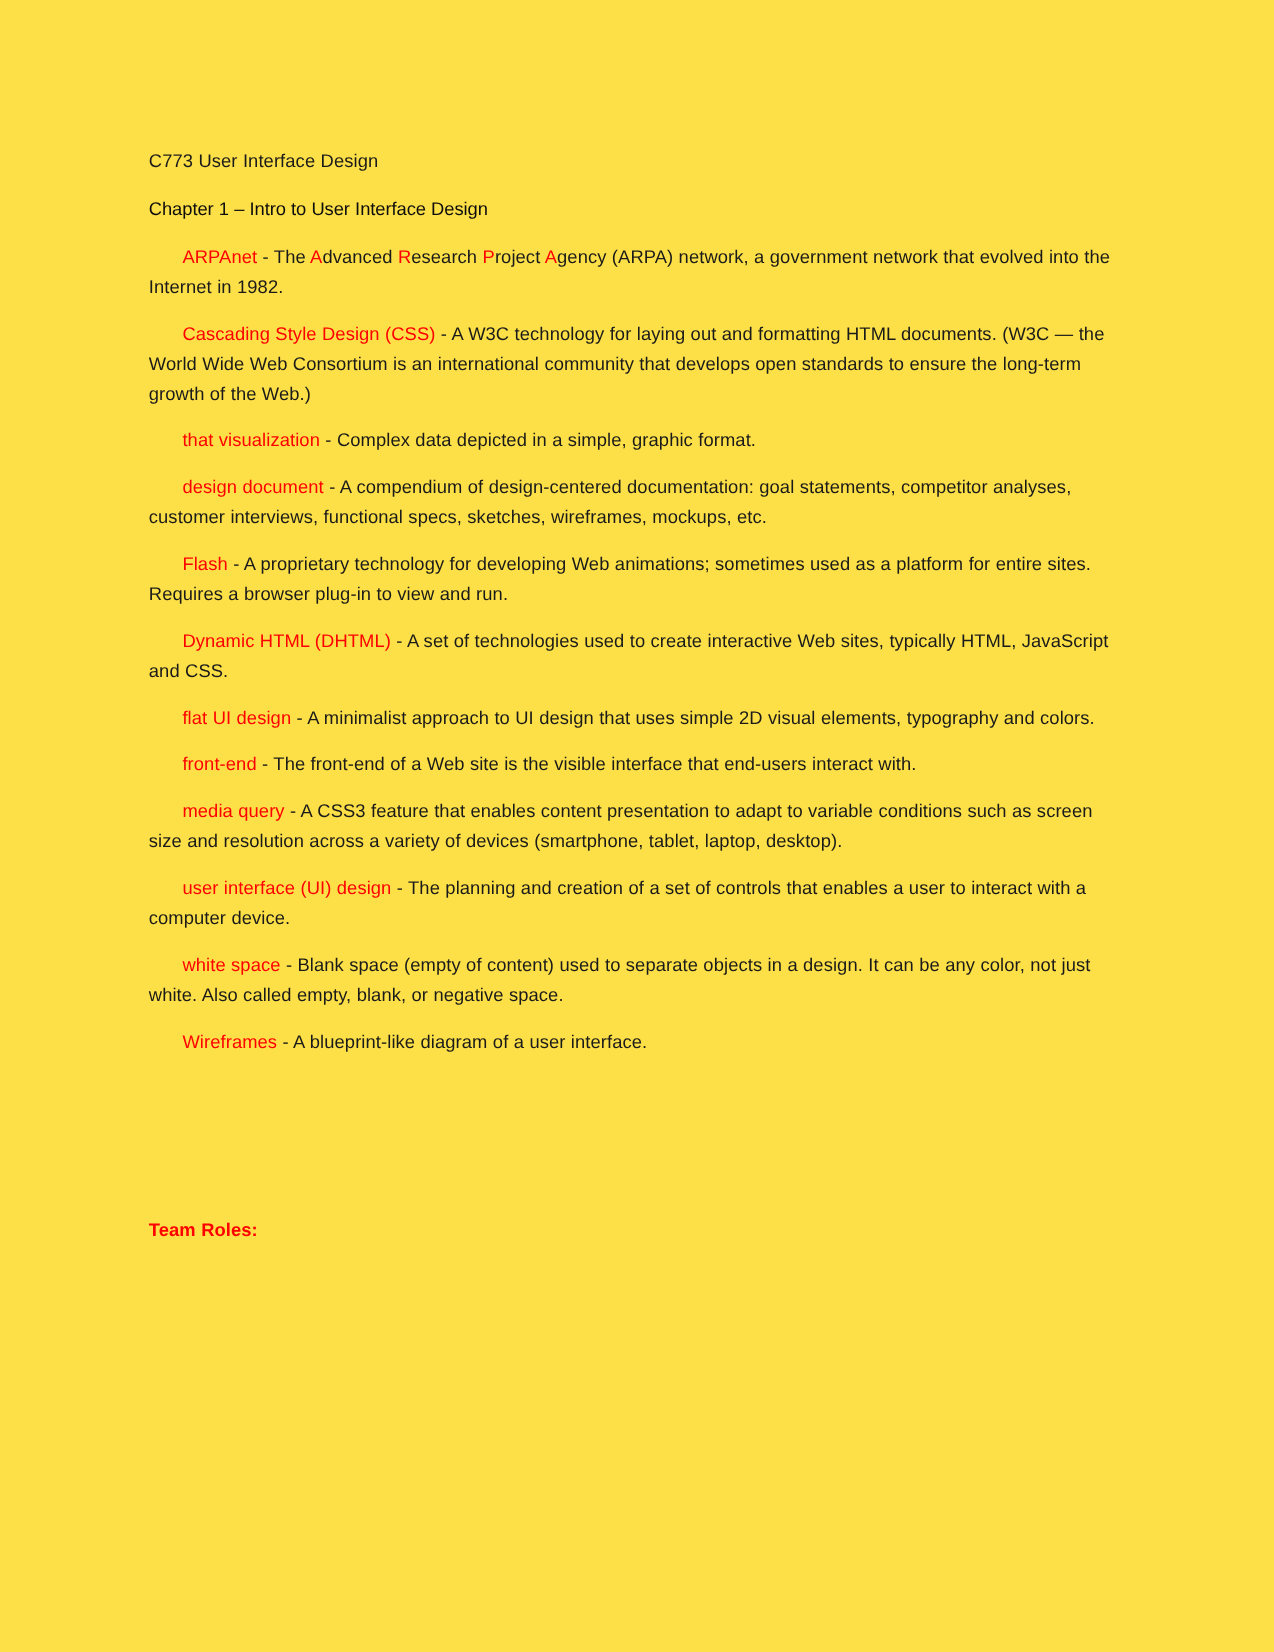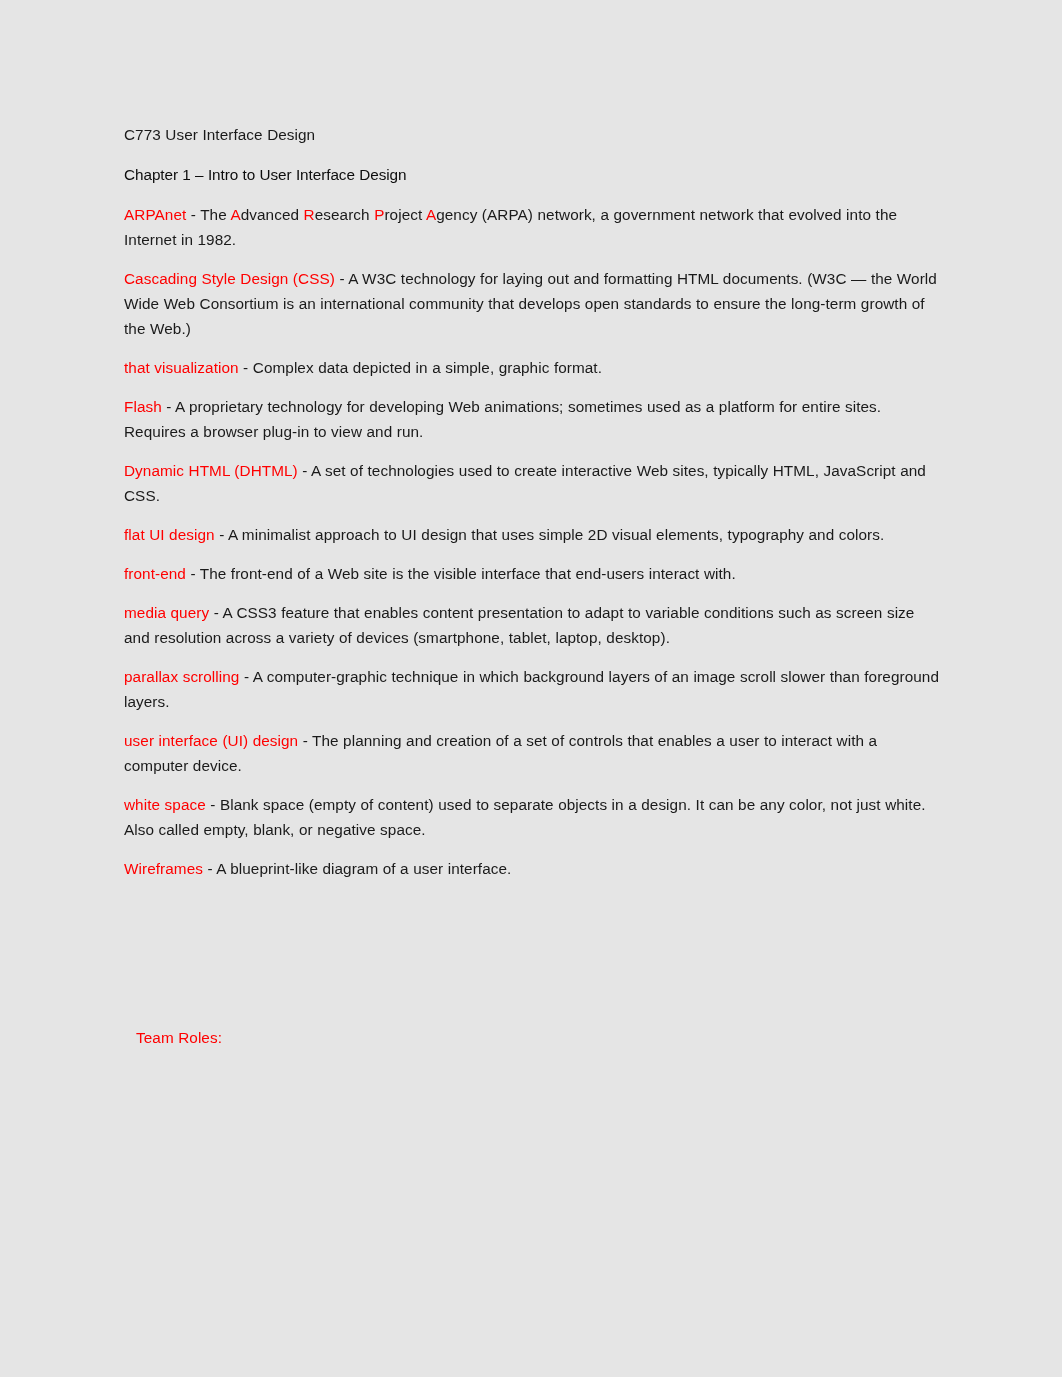--- a/index.html
+++ b/index.html
@@ -11,21 +11,21 @@
     font-family: "Liberation Sans", sans-serif;
     width: 1062px;
     height: 1377px;
     overflow: hidden;
     -webkit-font-smoothing: antialiased;
   }
   .page {
     position: relative;
     width: 1062px;
     height: 1377px;
-    background: #e5e5e5;
+    background: #fde047;
     box-sizing: border-box;
     padding: 122px 122px 0 124px;
   }
   .doc-body {
     width: 818px;
   }
   p {
     margin: 0 0 14px 0;
     font-size: 15.3px;
     line-height: 25px;
@@ -40,32 +40,34 @@
   .chapter-heading {
     font-weight: normal;
     font-size: 15.3px;
     line-height: 25px;
     margin: 0 0 15px 0;
     color: #0d0d0d;
     letter-spacing: -0.004em;
   }
   .term {
     color: #FF0000;
+    margin-left: 28px;
   }
   .red {
     color: #FF0000;
   }
   .spacer-block {
     height: 118px;
   }
   .team-roles {
     color: #FF0000;
     font-size: 15.3px;
     line-height: 25px;
-    margin: 12px;
+    margin: 0;
+    font-weight: bold;
   }
   .entry { }
 </style>
 </head>
 <body>
 
 <div class="page">
   <div class="doc-body">
 
     <p class="doc-title">C773 User Interface Design</p>
@@ -78,20 +80,23 @@
 
 
     <p class="entry">
       <span class="term">Cascading Style Design (CSS)</span><span> - </span><span>A W3C technology for laying out and formatting HTML documents. (W3C — the World Wide Web Consortium is an international community that develops open standards to ensure the long-term growth of the Web.)</span>
     </p>
 
     <p class="entry">
       <span class="term">that visualization</span><span> - </span><span>Complex data depicted in a simple, graphic format.</span>
     </p>
 
+    <p class="entry">
+      <span class="term">design document</span><span> - </span><span>A compendium of design-centered documentation: goal statements, competitor analyses, customer interviews, functional specs, sketches, wireframes, mockups, etc.</span>
+    </p>
 
     <p class="entry">
       <span class="term">Flash</span><span> - </span><span>A proprietary technology for developing Web animations; sometimes used as a platform for entire sites. Requires a browser plug-in to view and run.</span>
     </p>
 
     <p class="entry">
       <span class="term">Dynamic HTML (DHTML)</span><span> - </span><span>A set of technologies used to create interactive Web sites, typically HTML, JavaScript and CSS.</span>
     </p>
 
     <p class="entry">
@@ -100,23 +105,20 @@
 
     <p class="entry">
       <span class="term">front-end</span><span> - </span><span>The front-end of a Web site is the visible interface that end-users interact with.</span>
     </p>
 
 
     <p class="entry">
       <span class="term">media query</span><span> - </span><span>A CSS3 feature that enables content presentation to adapt to variable conditions such as screen size and resolution across a variety of devices (smartphone, tablet, laptop, desktop).</span>
     </p>
 
-    <p class="entry">
-      <span class="term">parallax scrolling</span><span> - </span><span>A computer-graphic technique in which background layers of an image scroll slower than foreground layers.</span>
-    </p>
 
     <p class="entry">
       <span class="term">user interface (UI) design</span><span> - </span><span>The planning and creation of a set of controls that enables a user to interact with a computer device.</span>
     </p>
 
     <p class="entry">
       <span class="term">white space</span><span> - </span><span>Blank space (empty of content) used to separate objects in a design. It can be any color, not just white. Also called empty, blank, or negative space.</span>
     </p>
 
     <p class="entry">

